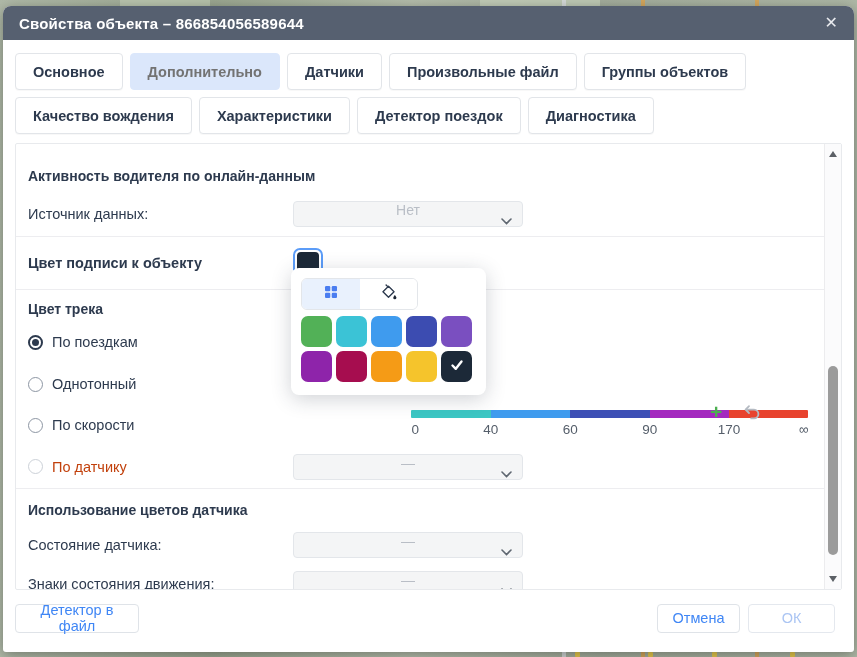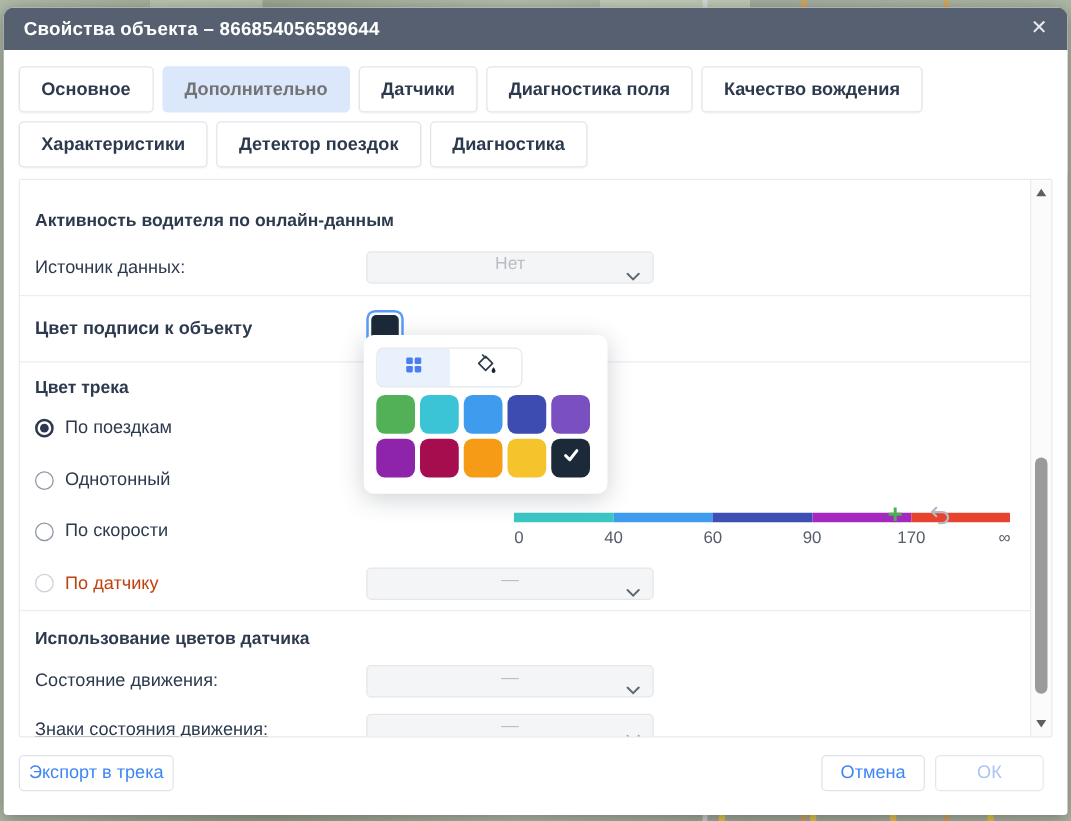--- a/index.html
+++ b/index.html
@@ -119,21 +119,22 @@
 
   <div class="dlg-header">
     <span class="dlg-title">Свойства объекта – 866854056589644</span>
     <span class="dlg-close">✕</span>
   </div>
 
   <div class="tabs">
     <div class="tab">Основное</div>
     <div class="tab active">Дополнительно</div>
     <div class="tab">Датчики</div>
-    <div class="tab">Диагностика поля</div>
+    <div class="tab">Произвольные файл</div>
+    <div class="tab">Группы объектов</div>
     <div class="tab">Качество вождения</div>
     <div class="tab">Характеристики</div>
     <div class="tab">Детектор поездок</div>
     <div class="tab">Диагностика</div>
   </div>
 
   <div class="content">
     <div class="rows">
 
       <div class="sec-title">Активность водителя по онлайн-данным</div>
@@ -207,21 +208,21 @@
             <svg width="11" height="7" viewBox="0 0 11 7">
                 <polyline points="1,1 5.5,5.5 10,1" fill="none" stroke="#5f6771" stroke-width="1.6" stroke-linecap="round"></polyline>
               </svg>
           </span>
         </div>
       </div>
 
       <div class="sec-title">Использование цветов датчика</div>
 
       <div class="frow" style="height:40px;">
-        <span class="flabel">Состояние движения:</span>
+        <span class="flabel">Состояние датчика:</span>
         <div class="ctrl select">
           <span>—</span>
           <span class="chev">
             <svg width="11" height="7" viewBox="0 0 11 7">
                 <polyline points="1,1 5.5,5.5 10,1" fill="none" stroke="#5f6771" stroke-width="1.6" stroke-linecap="round"></polyline>
               </svg>
           </span>
         </div>
       </div>
 
@@ -282,18 +283,18 @@
     </div>
 
     <div class="scrollbar">
       <div class="sb-arrow sb-up"></div>
       <div class="sb-thumb"></div>
       <div class="sb-arrow sb-down"></div>
     </div>
   </div>
 
   <div class="footer">
-    <button class="btn btn-export">Экспорт в трека</button>
+    <button class="btn btn-export">Детектор в файл</button>
     <button class="btn btn-cancel">Отмена</button>
     <button class="btn btn-ok">ОК</button>
   </div>
 
 </div>
 
 </body></html>

